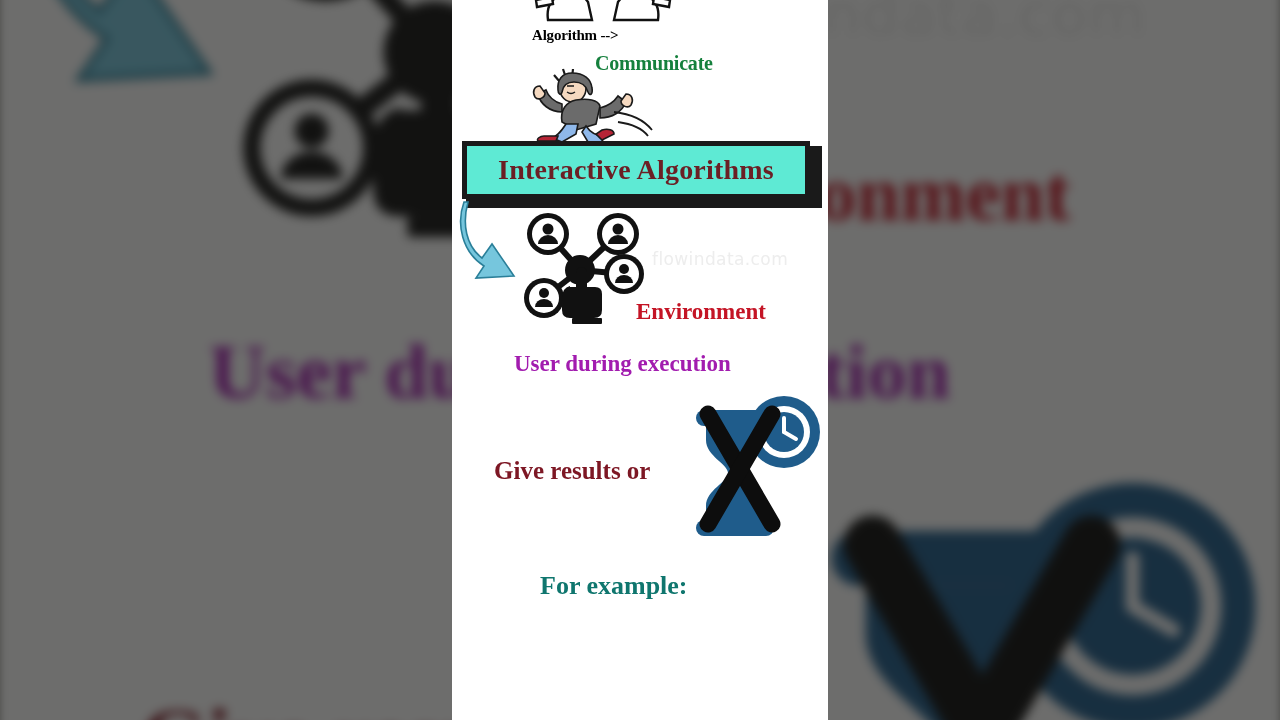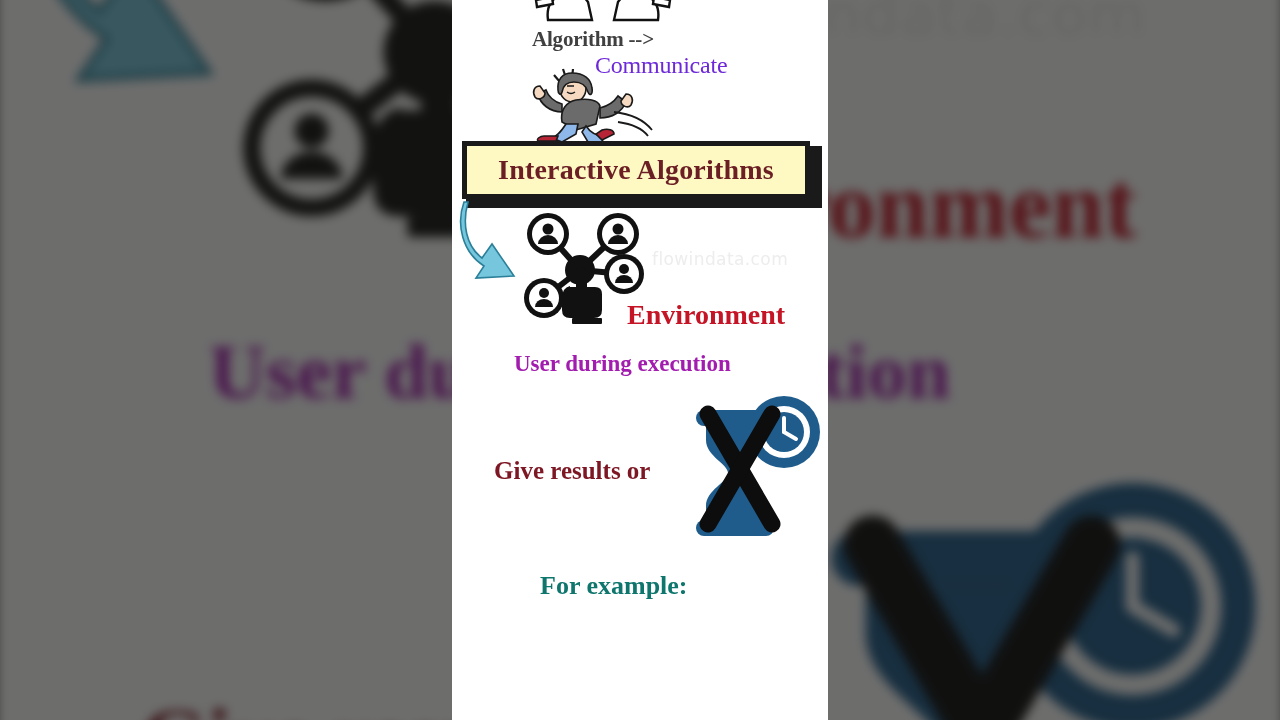--- a/index.html
+++ b/index.html
@@ -70,33 +70,33 @@
     left: 78px;
     width: 200px;
     height: 60px;
   }
 
   
   .algorithm-line {
     position: absolute;
     top: 27px;
     left: 80px;
-    font-size: 21px;
-    font-weight: bold;
-    color: #404040;
+    font-size: 15px;
+    font-weight: bold;
+    color: #000000;
     letter-spacing: -0.2px;
     white-space: nowrap;
   }
   .communicate-line {
     position: absolute;
     top: 52px;
     left: 143px;
-    font-size: 24px;
-    font-weight: normal;
-    color: #6d28d9;
+    font-size: 20px;
+    font-weight: bold;
+    color: #15803d;
     letter-spacing: -0.2px;
     white-space: nowrap;
   }
 
   
   .runner {
     position: absolute;
     top: 52px;
     left: 62px;
     width: 160px;
@@ -111,21 +111,21 @@
     width: 356px;
     height: 62px;
     background: #1a1a1a;
   }
   .title-box {
     position: absolute;
     left: 10px;
     top: 141px;
     width: 348px;
     height: 58px;
-    background: #fef9c3;
+    background: #5eead4;
     border: 5px solid #1a1a1a;
     box-sizing: border-box;
     display: flex;
     align-items: center;
     justify-content: center;
   }
   .title-text {
     font-size: 28px;
     font-weight: bold;
     color: #6b1f24;
@@ -159,23 +159,23 @@
     font-family: "DejaVu Sans", sans-serif;
     font-size: 17px;
     color: #ededed;
     letter-spacing: 0.4px;
     white-space: nowrap;
   }
 
   
   .environment-label {
     position: absolute;
-    left: 175px;
+    left: 184px;
     top: 299px;
-    font-size: 28px;
+    font-size: 23px;
     font-weight: bold;
     color: #c41425;
     white-space: nowrap;
   }
 
   
   .user-exec-label {
     position: absolute;
     left: 62px;
     top: 351px;

